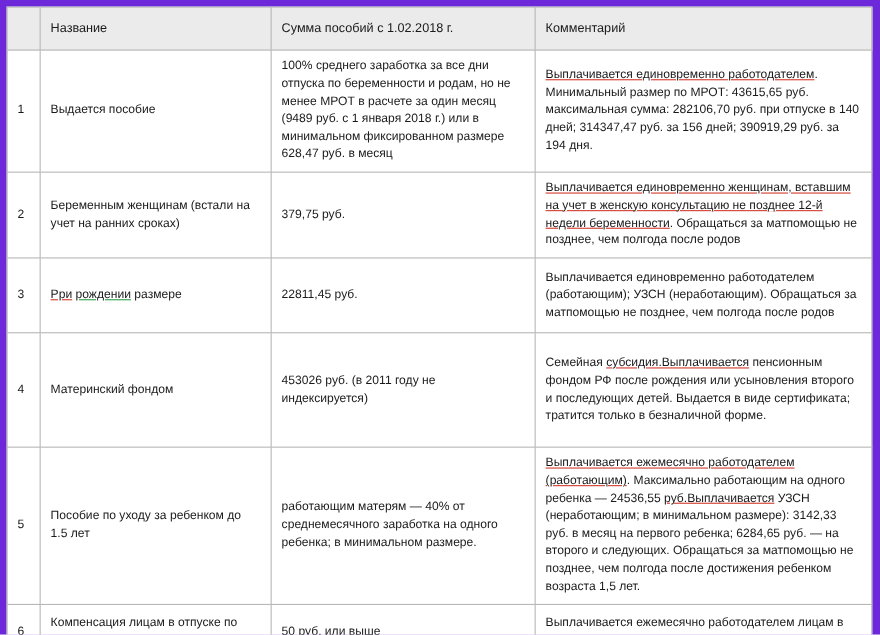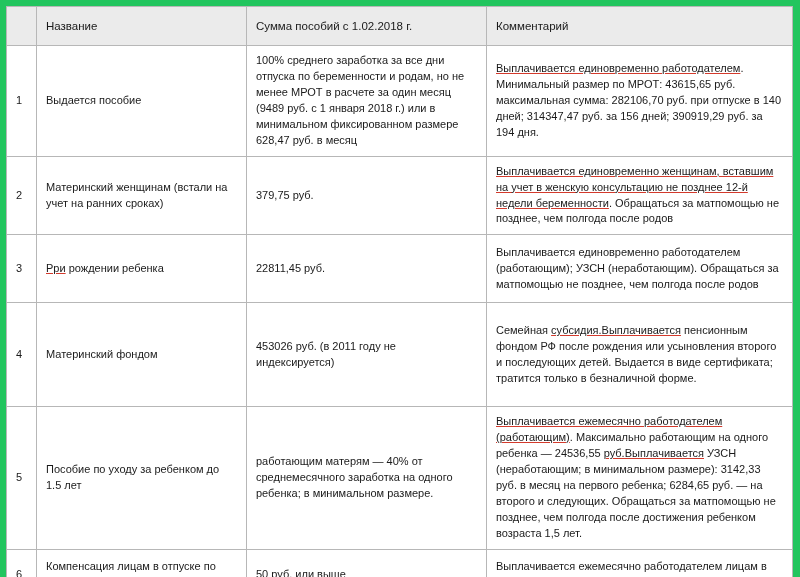--- a/index.html
+++ b/index.html
@@ -13,21 +13,21 @@
     font-family: "Liberation Sans", sans-serif;
     color: #1a1a1a;
     overflow: hidden;
   }
   .page {
     position: relative;
     width: 800px;
     height: 577px;
     box-sizing: border-box;
     padding: 6px 8px 6px 6px;
-    background: #22c55e;
+    background: #6d28d9;
   }
   table.benefits {
     border-collapse: collapse;
     table-layout: fixed;
     width: 786px;
     margin: 0;
     background: #ffffff;
   }
   table.benefits col.c-num   { width: 30px; }
   table.benefits col.c-name  { width: 210px; }
@@ -70,20 +70,21 @@
   td.comm {
     font-size: 11px;
   }
   .sp-red {
     text-decoration: underline;
     text-decoration-color: #d33a2c;
     text-decoration-style: solid;
     text-decoration-thickness: 1px;
   }
   .sp-green {
+    text-decoration: underline;
     text-decoration-color: #2e9e4b;
     text-decoration-style: solid;
     text-decoration-thickness: 1px;
   }
   .r-tall { height: 104px; }
   .r-mid  { height: 68px; }
   .r-sm   { height: 52px; }
   .r-big  { height: 118px; }
 </style>
 </head>
@@ -109,28 +110,28 @@
 
       <tr class="r-tall">
         <td class="num">1</td>
         <td class="name">Выдается пособие</td>
         <td class="sum">100% среднего заработка за все дни отпуска по беременности и родам, но не менее МРОТ в расчете за один месяц (9489 руб. с 1 января 2018 г.) или в минимальном фиксированном размере 628,47 руб. в месяц</td>
         <td class="comm"><span class="sp-red">Выплачивается единовременно работодателем</span><span>. Минимальный размер по МРОТ: 43615,65  руб. максимальная сумма: 282106,70  руб. при отпуске в 140 дней; 314347,47  руб. за 156 дней; 390919,29  руб. за 194 дня.</span></td>
       </tr>
 
       <tr class="r-mid">
         <td class="num">2</td>
-        <td class="name">Материнский женщинам (встали на учет на ранних сроках)</td>
+        <td class="name">Беременным женщинам (встали на учет на ранних сроках)</td>
         <td class="sum">379,75 руб.</td>
         <td class="comm"><span class="sp-red">Выплачивается единовременно женщинам, вставшим на учет в женскую консультацию не позднее 12-й недели беременности</span><span>. Обращаться за матпомощью не позднее, чем полгода после родов</span></td>
       </tr>
 
       <tr class="r-mid">
         <td class="num">3</td>
-        <td class="name"><span class="sp-red">Рри</span> <span class="sp-green">рождении</span><span> ребенка</span></td>
+        <td class="name"><span class="sp-red">Рри</span> <span class="sp-green">рождении</span><span> размере</span></td>
         <td class="sum">22811,45  руб.</td>
         <td class="comm">Выплачивается единовременно  работодателем (работающим); УЗСН (неработающим). Обращаться за матпомощью не позднее, чем полгода после родов</td>
       </tr>
 
       <tr class="r-tall">
         <td class="num">4</td>
         <td class="name">Материнский фондом</td>
         <td class="sum">453026  руб. (в 2011 году не индексируется)</td>
         <td class="comm"><span>Семейная </span><span class="sp-red">субсидия.Выплачивается</span><span> пенсионным фондом РФ после рождения или усыновления второго и последующих детей. Выдается в виде сертификата; тратится только в безналичной форме.</span></td>
       </tr>

